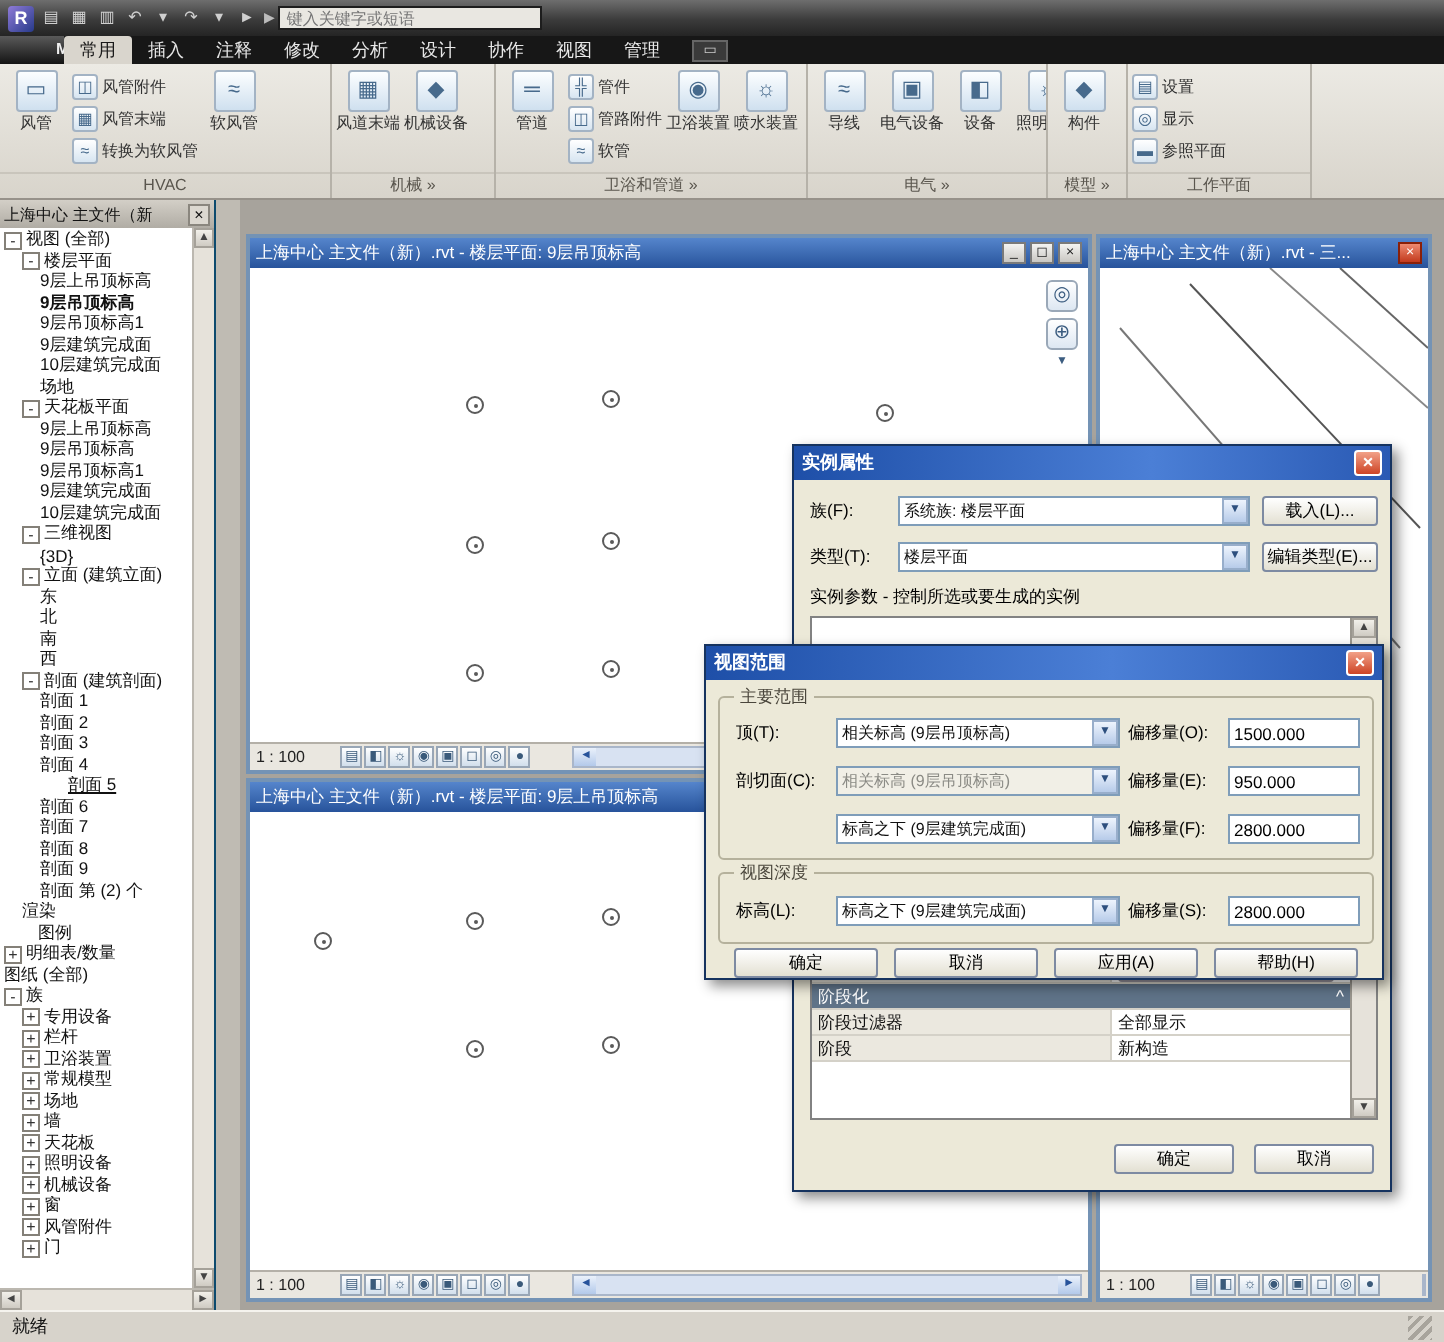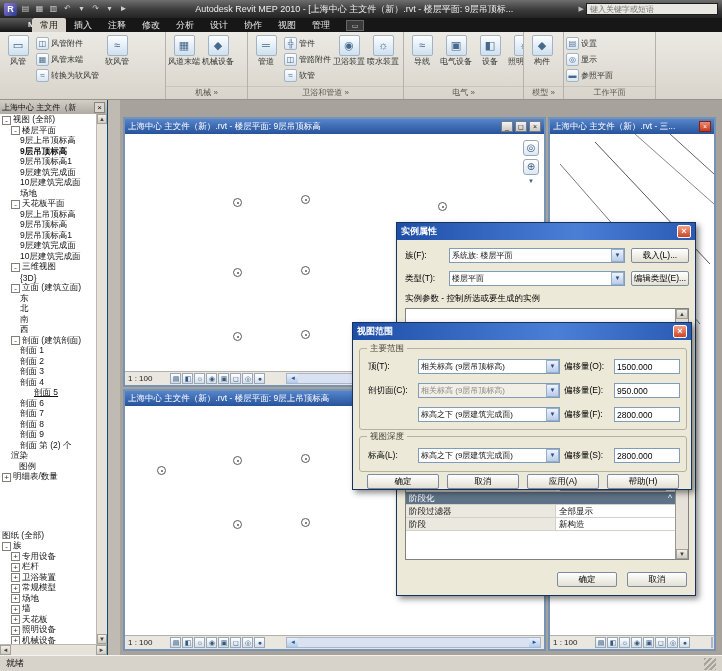--- a/index.html
+++ b/index.html
@@ -155,21 +155,20 @@
   <div class="qat" id="qat">
       <div class="qat-btn">▤</div>
       <div class="qat-btn">▦</div>
       <div class="qat-btn">▥</div>
       <div class="qat-btn">↶</div>
       <div class="qat-btn">▾</div>
       <div class="qat-btn">↷</div>
       <div class="qat-btn">▾</div>
       <div class="qat-btn">►</div>
     </div>
-  <div class="title-text">Autodesk Revit MEP 2010 - [上海中心 主文件（新）.rvt - 楼层平面: 9层吊顶标...</div>
   <div class="search-wrap">
     <span class="search-arrow">▶</span>
     <input class="search-box" placeholder="键入关键字或短语" style="">
   </div>
 </div>
 
 <div class="tabbar">
   <div class="app-btn">MEP</div>
   <div style="display:flex;" id="tabbar-tabs">
       <div class="tab active">常用</div>
@@ -205,20 +204,21 @@
             <div class="small-item">
               <div class="small-icon">≈</div>
               <div class="small-label">转换为软风管</div>
             </div>
           </div>
           <div class="big-item">
             <div class="big-icon">≈</div>
             <div class="big-label">软风管</div>
           </div>
         </div>
+        <div class="panel-label">HVAC</div>
       </div>
       <div class="panel" style="width: 82px;">
         <div class="panel-row">
           <div class="big-item">
             <div class="big-icon">▦</div>
             <div class="big-label">风道末端</div>
           </div>
           <div class="big-item">
             <div class="big-icon">◆</div>
             <div class="big-label">机械设备</div>
@@ -422,21 +422,21 @@
         <div class="tree-row" style="padding-left: 11px;">
           <span class="tree-label">渲染</span>
         </div>
         <div class="tree-row" style="padding-left: 19px;">
           <span class="tree-label">图例</span>
         </div>
         <div class="tree-row" style="padding-left: 2px;">
           <span class="expander">+</span>
           <span class="tree-label">明细表/数量</span>
         </div>
-        <div class="tree-row" style="padding-left: 2px; margin-top: 48px;">
+        <div class="tree-row" style="padding-left: 2px;">
           <span class="tree-label">图纸 (全部)</span>
         </div>
         <div class="tree-row" style="padding-left: 2px;">
           <span class="expander">-</span>
           <span class="tree-label">族</span>
         </div>
         <div class="tree-row" style="padding-left: 11px;">
           <span class="expander">+</span>
           <span class="tree-label">专用设备</span>
         </div>

